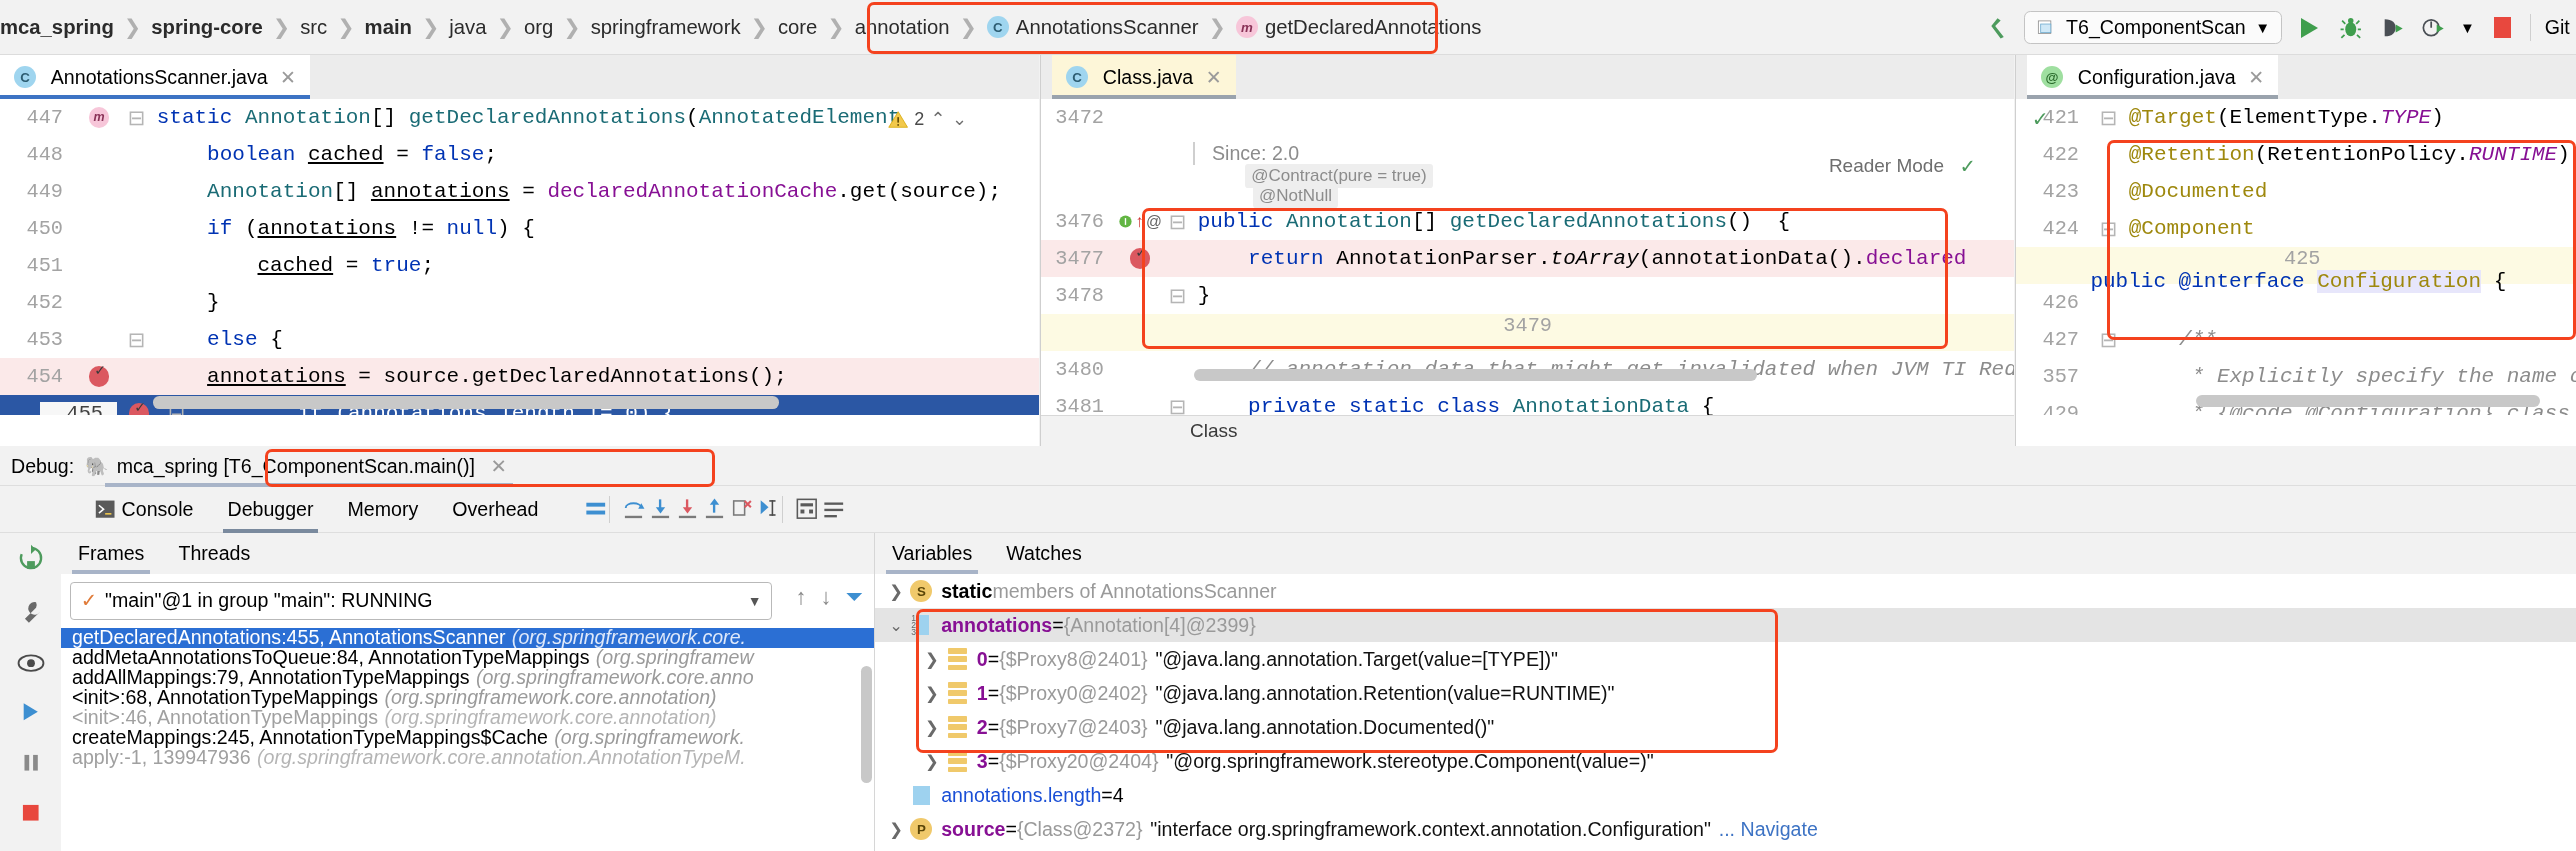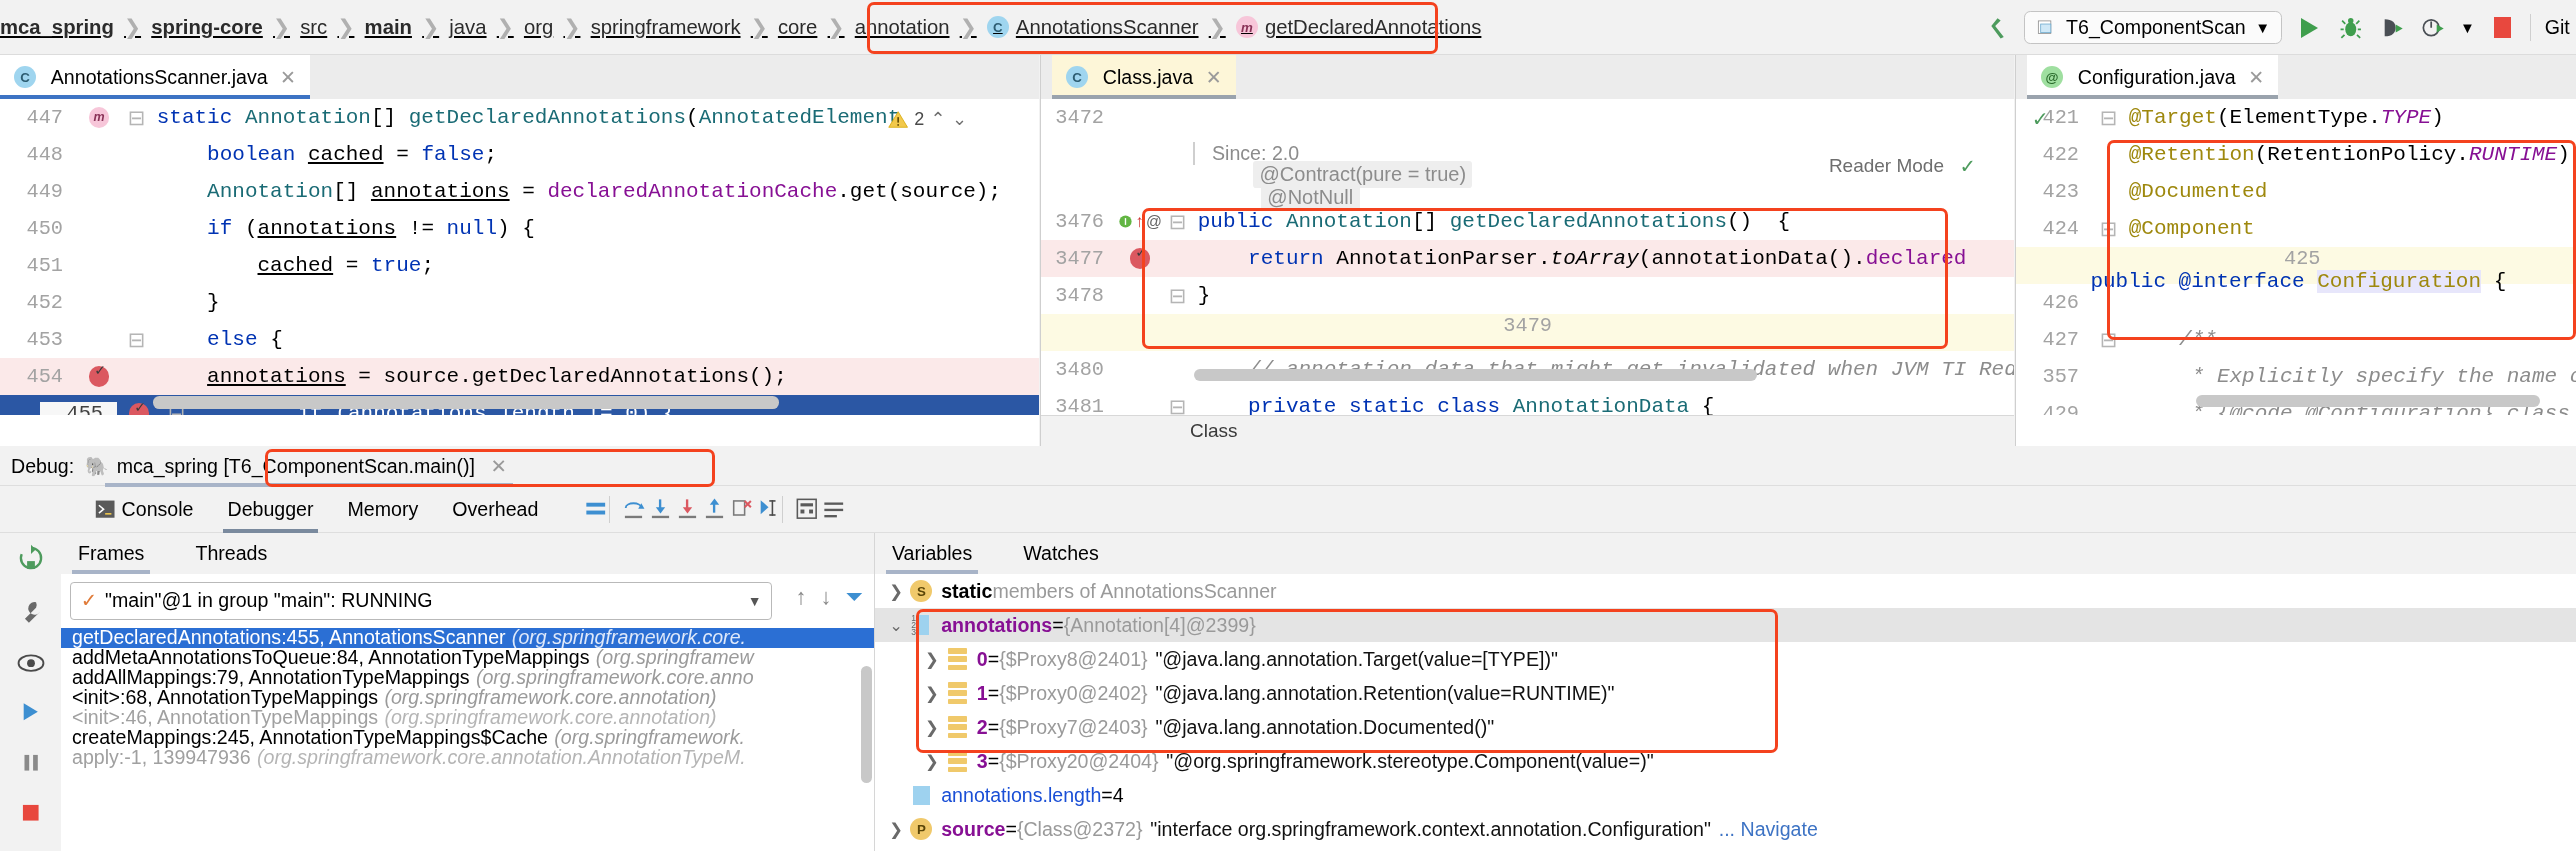--- a/index.html
+++ b/index.html
@@ -12,21 +12,21 @@
     overflow: hidden;
   }
 
   
   #topbar {
     position: absolute; left: 0; top: 0; width: 2576px; height: 55px;
     background: #f2f2f2;
     display: flex; align-items: center;
     border-bottom: 0.8px solid #dcdcdc;
   }
-  #breadcrumb { display: flex; align-items: center; padding-left: 0px; height: 55px; flex: 0 0 auto; text-decoration: underline; }
+  #breadcrumb { display: flex; align-items: center; padding-left: 0px; height: 55px; flex: 0 0 auto; }
   .crumb { font-size: 20.3px; color: #2b2b2b; white-space: nowrap; }
   .crumb.bold { font-weight: bold; }
   .sep { color: #b0b0b0; margin: 0 10.2px; font-size: 20.3px; }
   .crumb-icon {
     display: inline-flex; align-items: center; justify-content: center;
     width: 22px; height: 22px; border-radius: 50%;
     font-size: 13.3px; font-weight: bold; margin-right: 7px;
     vertical-align: middle;
   }
   .ic-class { background: #9fd5ef; color: #2d5d72; }
@@ -125,21 +125,21 @@
 
   #debug-toolbar { height: 47px; display: flex; align-items: center; border-bottom: 0.8px solid #dedede; }
   .dtab { font-size: 19.6px; padding: 0 17px; position: relative; height: 47px; display:flex; align-items:center; cursor:pointer;}
   .dtab.sel::after { content:""; position:absolute; left:12.5px; right:12.5px; bottom:0; height:3.9px; background:#7a8a9e; }
 
   #debug-body { position: absolute; left: 0; top: 85px; right: 0; bottom: 0; display: flex; }
   #rail { width: 61px; background: #f2f2f2; display: flex; flex-direction: column; align-items: center; gap: 27px; padding-top: 11px; }
   .railicon { width: 34px; height: 34px; display: flex; align-items: center; justify-content: center; cursor: pointer; }
 
   #frames-panel { width: 814px; border-right: 0.8px solid #d6d6d6; background: #fff; position: relative; }
-  .subtabs { height: 41px; display: flex; align-items: center; background:#f2f2f2;gap:17px; }
+  .subtabs { height: 41px; display: flex; align-items: center; background:#f2f2f2; }
   .subtab { font-size: 19.6px; padding: 0 17px; height: 41px; display:flex; align-items:center; position:relative; cursor:pointer;}
   .subtab.sel::after{content:"";position:absolute;left:11px;right:11px;bottom:0;height:3.9px;background:#a8b4c8;}
 
   .threadsel { margin: 7.8px 9.4px 0 9.4px; height: 38px; border: 0.8px solid #b9b9b9; border-radius: 3.9px;
                background: #fff; display: flex; align-items: center; padding: 0 9.4px; font-size: 19.6px; gap: 7.8px;}
   .framerow { height: 20px; display: flex; align-items: center; padding-left: 11px; font-size: 19.6px; white-space: nowrap; overflow: hidden;}
   .framerow.sel { background: #2b6fd4; color: #fff; }
   .framerow .pkg { color: #9a9a9a; font-style: italic; margin-left: 6.3px; }
   .framerow.sel .pkg { color: #dfe9fa; }
   .framerow.dim { color: #a0a0a0; }
@@ -362,21 +362,21 @@
       <div class="line" style="height:34px;">
         <span class="lnum"></span>
           <span class="marks"></span>
           <span class="fold"></span>
         <span class="codetext" style="font-family:'Liberation Sans',sans-serif;font-size:19.6px;color:#8c8c8c;border-left:2.3px solid #cfcfcf;padding-left:17px;">Since: 2.0</span>
       </div>
       <div class="line" style="height:33px;">
         <span class="lnum"></span>
           <span class="marks"></span>
           <span class="fold"></span>
-        <span class="codetext" style="font-family:'Liberation Sans',sans-serif;font-size:20px;color:#8c8c8c;">
+        <span class="codetext" style="font-family:'Liberation Sans',sans-serif;font-size:17px;color:#8c8c8c;">
           <span style="background:#eeeeee;padding:2.3px 6.3px;border-radius:3.1px;">@Contract(pure = true)</span>
           <span style="background:#eeeeee;padding:2.3px 6.3px;border-radius:3.1px;margin-left:7.8px;">@NotNull</span>
         </span>
       </div>
       <div class="line">
         <span class="lnum">3476</span>
         <span class="marks" style="gap:2.3px;">
           <svg width="17" height="17" viewBox="0 0 22 22">
               <circle cx="11" cy="11" r="9" fill="#62b543"></circle>
               <rect x="10" y="6" width="2" height="10" fill="#fff"></rect>

